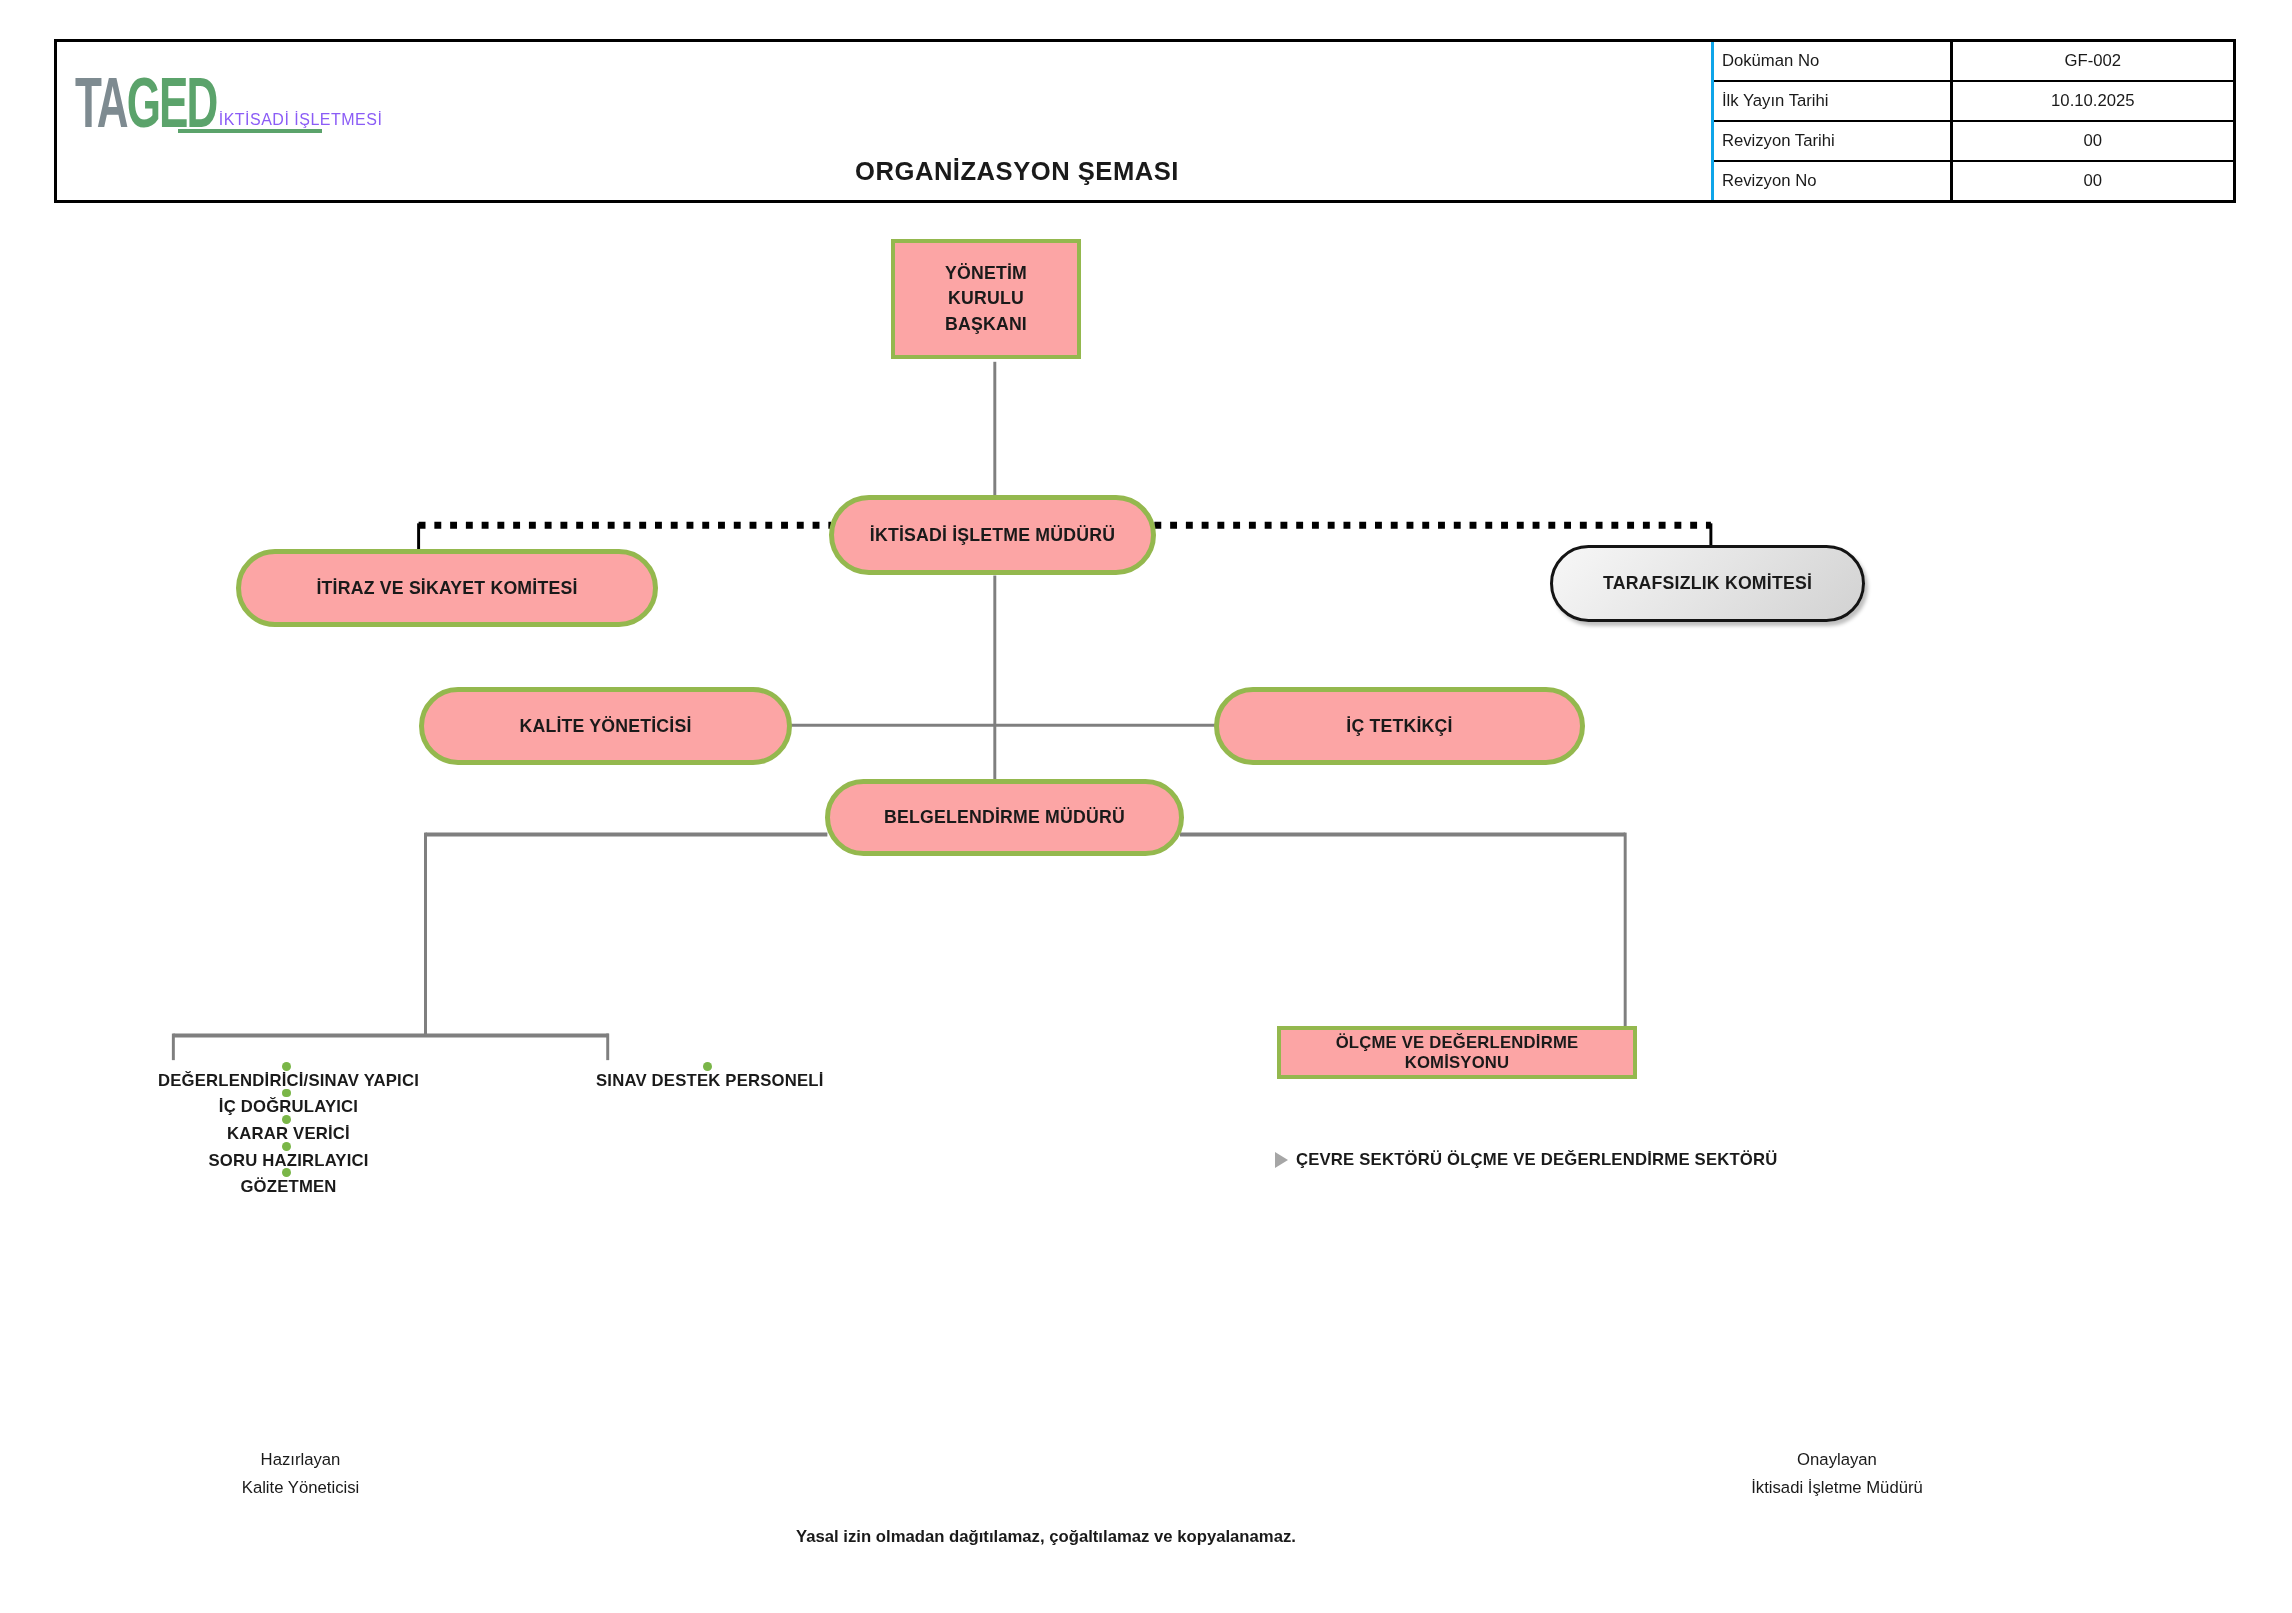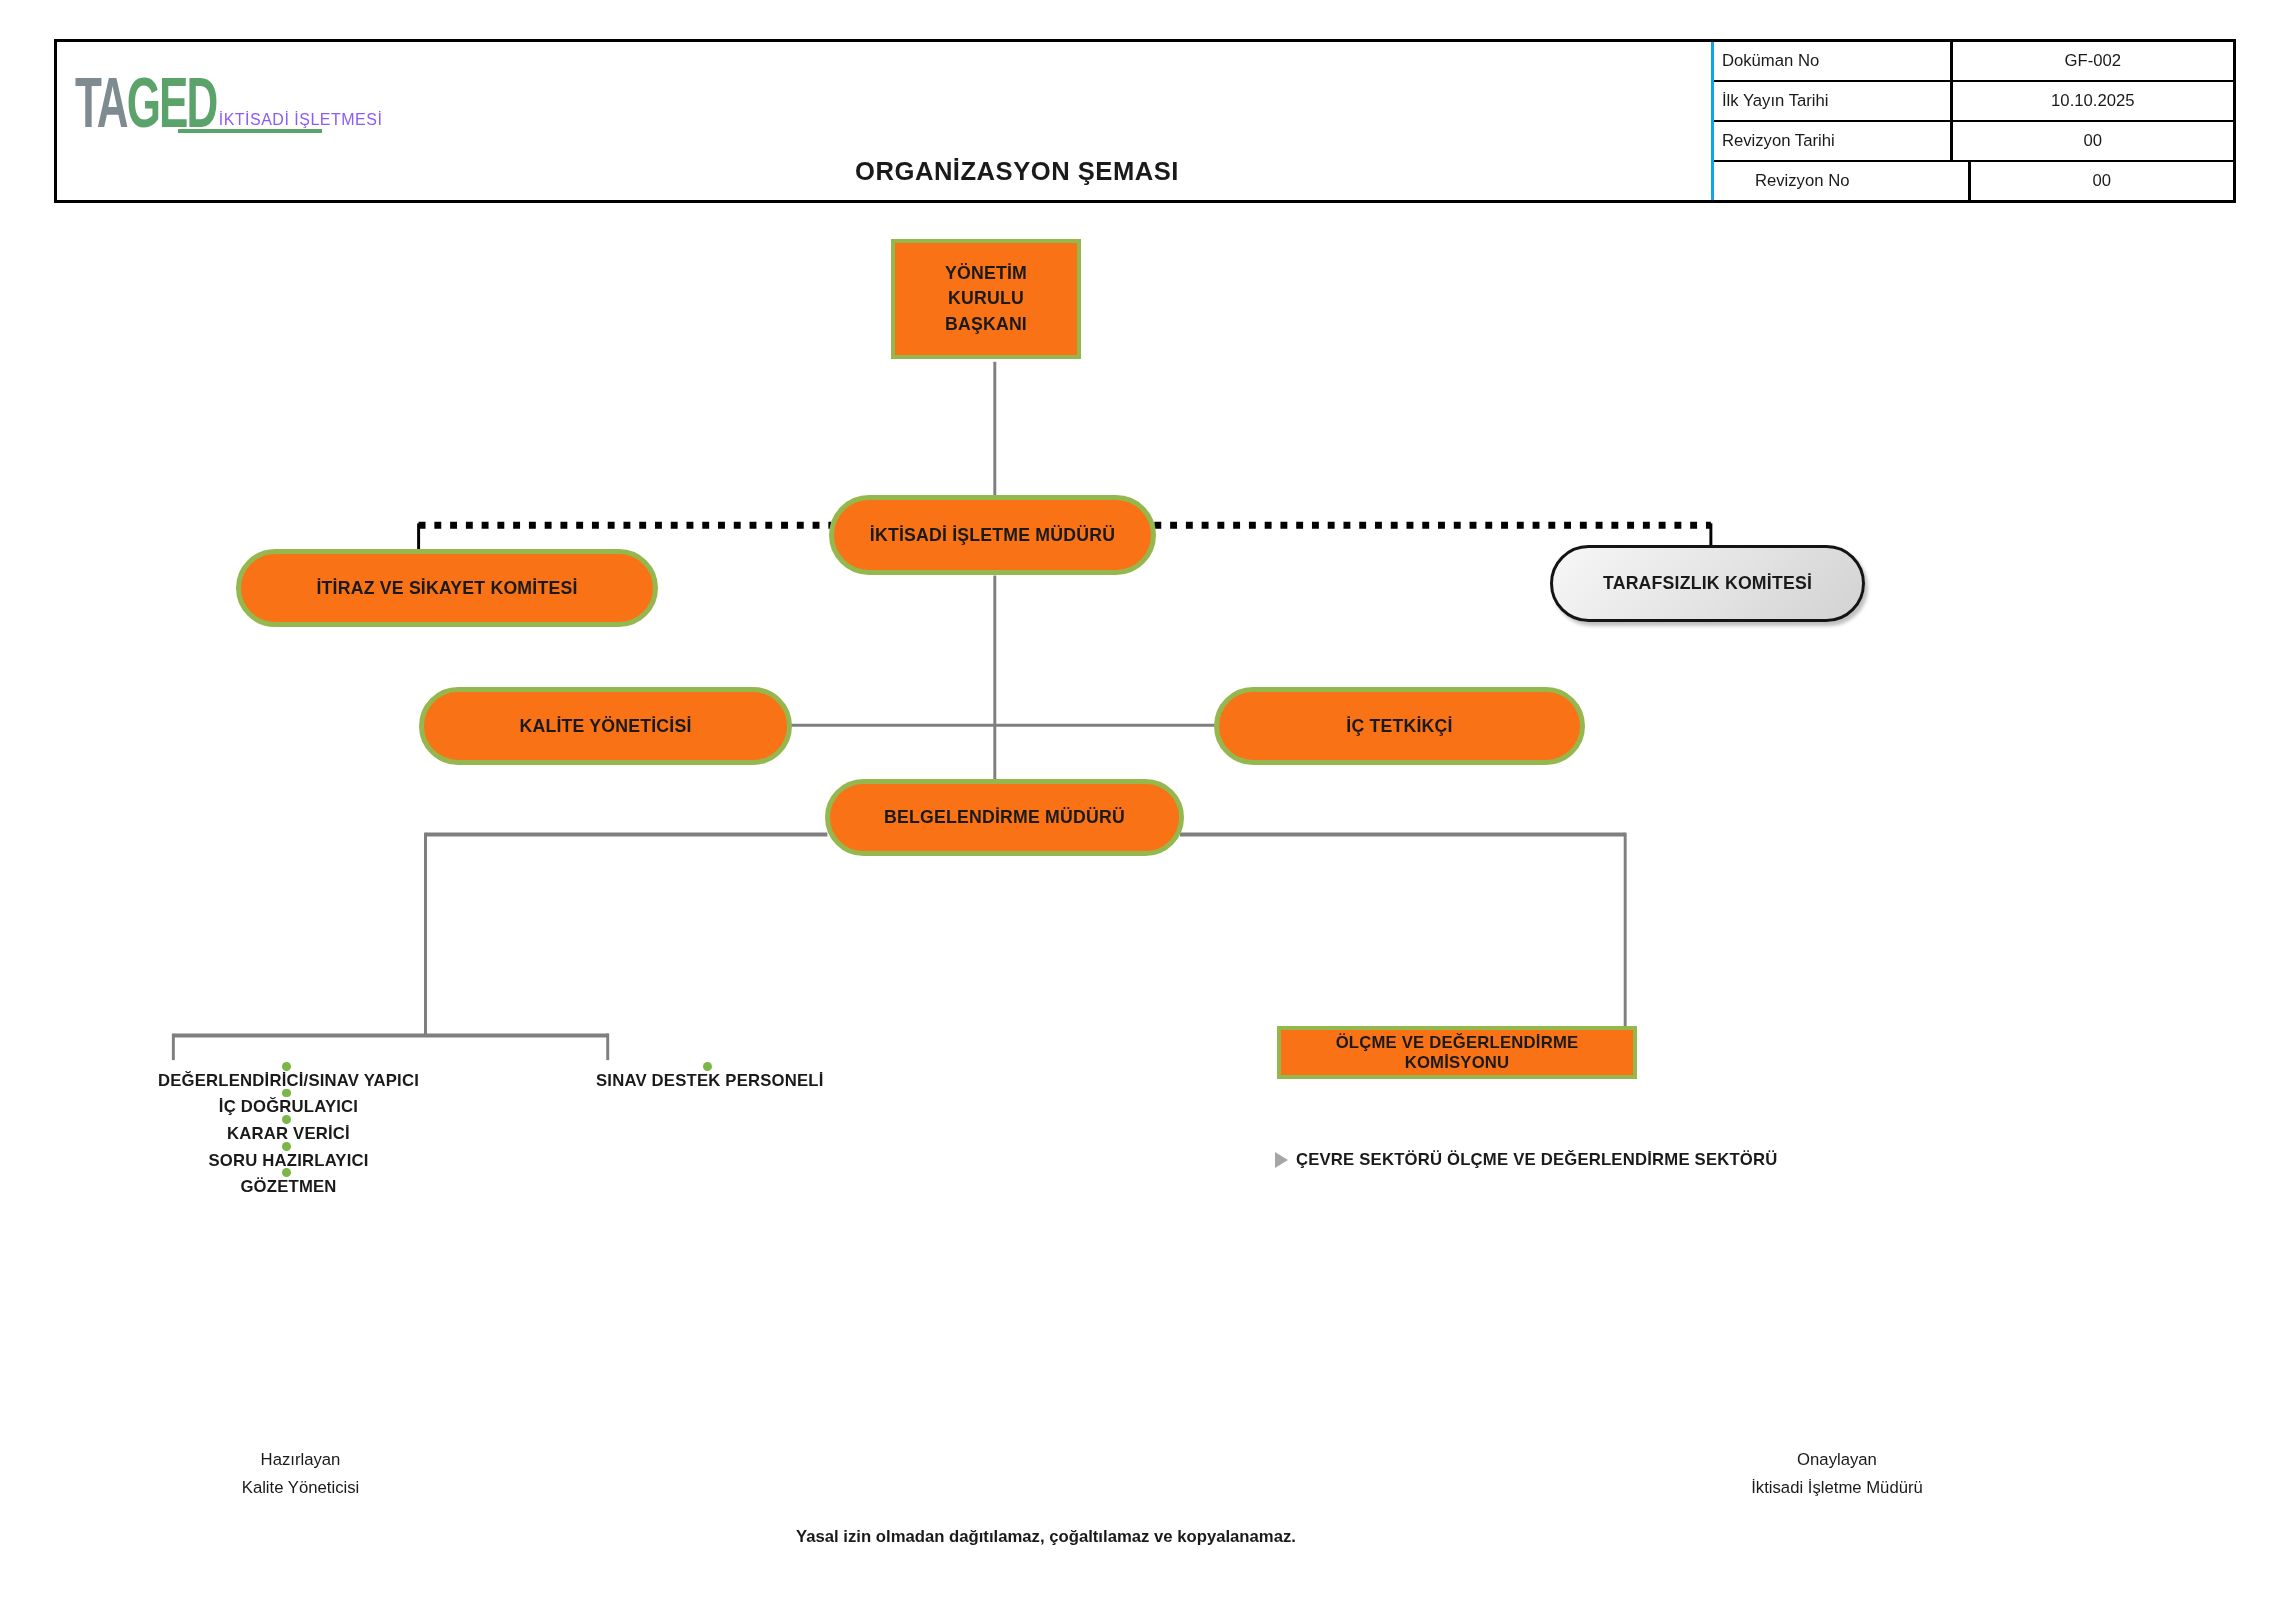--- a/index.html
+++ b/index.html
@@ -27,30 +27,30 @@
   .logo-rule{ position:absolute; left:103px; top:55px; width:144px; height:4.9px; background:#5ba36b; }
   .doc-title{
     position:absolute; left:561px; top:91px; width:798px; text-align:center;
     font-size:25.6px; font-weight:bold; letter-spacing:0.5px;margin-top:24px;
   }
   .doc-table{
     position:absolute; right:0; top:0; bottom:0; width:522px;
     border-left:3px solid #0ea5e9; display:flex; flex-direction:column;
   }
   .doc-table .trow{ flex:1; display:flex; border-bottom:2px solid #000; }
-  .doc-table .trow:last-child{ border-bottom:none;margin-left:33px; }
+  .doc-table .trow:last-child{ border-bottom:none; }
   .doc-table .tlabel{
     width:46%; border-right:3px solid #000; display:flex; align-items:center;
     padding-left:7.9px; font-size:16.7px;
   }
   .doc-table .tvalue{ width:54%; display:flex; align-items:center; justify-content:center; font-size:16.7px; }
   
   #connectors{ position:absolute; left:0; top:0; z-index:0; }
   .node{
-    position:absolute; background:#f97316; display:flex; align-items:center; justify-content:center;
+    position:absolute; background:#fca5a5; display:flex; align-items:center; justify-content:center;
     text-align:center; font-weight:bold; font-size:17.7px; z-index:1; letter-spacing:0.2px;
   }
   .green-rect{ border:4.9px solid #94b84e; }
   .green-pill{ border:5.9px solid #94b84e; border-radius:44px; }
   .gray-pill{
     border:3.9px solid #141414; border-radius:41px;
     background:linear-gradient(135deg,#f7f7f7 0%,#e3e3e3 55%,#d2d2d2 100%);
     box-shadow:3px 3.9px 3.9px rgba(0,0,0,0.25);
   }
   .n-board{ left:891px; top:239px; width:190px; height:120px; white-space:pre-line; line-height:1.45; }

